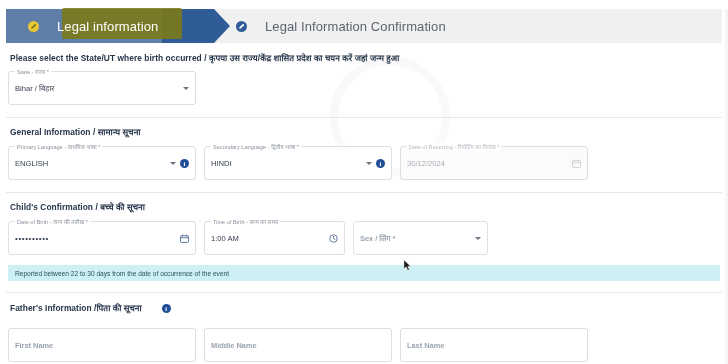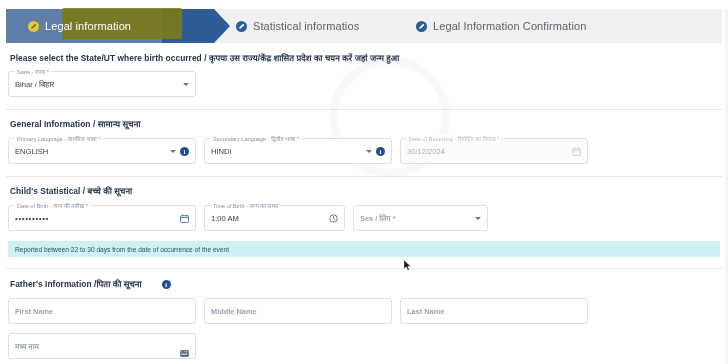--- a/index.html
+++ b/index.html
@@ -17,24 +17,24 @@
     height: 34px;
     margin: 9px 6px 0 6px;
     background: #f0f0f0;
     display: flex;
     align-items: stretch;
   }
   .step {
     position: relative;
     display: flex;
     align-items: center;
-    gap: 6px;
+    gap: 18px;
     padding-left: 22px;
     flex: 0 0 auto;
-    font-size: 11px;
+    font-size: 13px;
     color: #5b6470;
     letter-spacing: .1px;
   }
   .step-1 { width: 208px; background: #5f7ea8; color:#fff; }
   .step-1::after {
     content:"";
     position:absolute; right:-16px; top:0;
     width:0; height:0;
     border-top:17px solid transparent;
     border-bottom:17px solid transparent;
@@ -80,21 +80,21 @@
   .row { display: flex; padding: 0 8px; gap: 8px; }
 
   
   .field {
     position: relative;
     height: 26px;
     border: 1px solid #dcdfe3;
     border-radius: 3px;
     background: #fff;
     display: flex; align-items: center;
-    padding: 0 6px;
+    padding: 16px 6px;
   }
   .field .flabel {
     position: absolute;
     top: -4.5px; left: 6px;
     background: #fff;
     padding: 0 2px;
     font-size: 5.6px;
     color: #8a939e;
     white-space: nowrap;
     line-height: 8px;
@@ -170,28 +170,20 @@
       <div class="seg-dark"></div>
       <div class="hl"></div>
       <span class="step-icon">
         <svg viewBox="0 0 16 16">
             <path fill="#fff" d="M11.5 1.6l2.9 2.9-8 8-3.7.8.8-3.7z"></path>
           </svg>
       </span>
       <span class="step-label">Legal information</span>
     </div>
 
-    <div class="step step-2">
-      <span class="step-icon">
-        <svg viewBox="0 0 16 16">
-            <path fill="#fff" d="M11.5 1.6l2.9 2.9-8 8-3.7.8.8-3.7z"></path>
-          </svg>
-      </span>
-      <span class="step-label">Statistical informatios</span>
-    </div>
 
     <div class="step step-3">
       <span class="step-icon">
         <svg viewBox="0 0 16 16">
             <path fill="#fff" d="M11.5 1.6l2.9 2.9-8 8-3.7.8.8-3.7z"></path>
           </svg>
       </span>
       <span class="step-label">Legal Information Confirmation</span>
     </div>
 
@@ -241,21 +233,21 @@
             <path d="M4.5 1.3v3M11.5 1.3v3" stroke="#c3c8ce" stroke-width="1.4"></path>
           </svg>
       </span>
     </div>
   </div>
 
   <div style="height:12px"></div>
   <div class="divider"></div>
 
   <div style="height:8px"></div>
-  <div class="sec-title">Child's Statistical / बच्चे की सूचना</div>
+  <div class="sec-title">Child's Confirmation / बच्चे की सूचना</div>
 
   <div class="row" style="margin-top:9px">
     <div class="field w3">
       <span class="flabel">Date of Birth - जन्म की तारीख *</span>
       <span class="fvalue masked">••••••••••</span>
       <span class="fld-icon">
         <svg viewBox="0 0 16 16">
             <rect x="1" y="3" width="14" height="12" rx="1.5" fill="none" stroke="#3c5b86" stroke-width="1.4"></rect>
             <path d="M1 6.5h14" stroke="#3c5b86" stroke-width="1.4"></path>
             <path d="M4.5 1.3v3M11.5 1.3v3" stroke="#3c5b86" stroke-width="1.4"></path>
@@ -289,21 +281,21 @@
 
   <div style="height:11px"></div>
   <div class="divider"></div>
 
   <div style="height:9px"></div>
   <div class="sec-title" style="display:flex;align-items:flex-end;gap:16px">
     <span>Father's Information /पिता की सूचना</span>
     <span class="info-dot">i</span>
   </div>
 
-  <div class="row" style="margin-top:9px">
+  <div class="row" style="margin-top:15px">
     <div class="field w3">
       <span class="fplace">First Name</span>
     </div>
     <div class="field w3">
       <span class="fplace">Middle Name</span>
     </div>
     <div class="field w3">
       <span class="fplace">Last Name</span>
     </div>
   </div>

